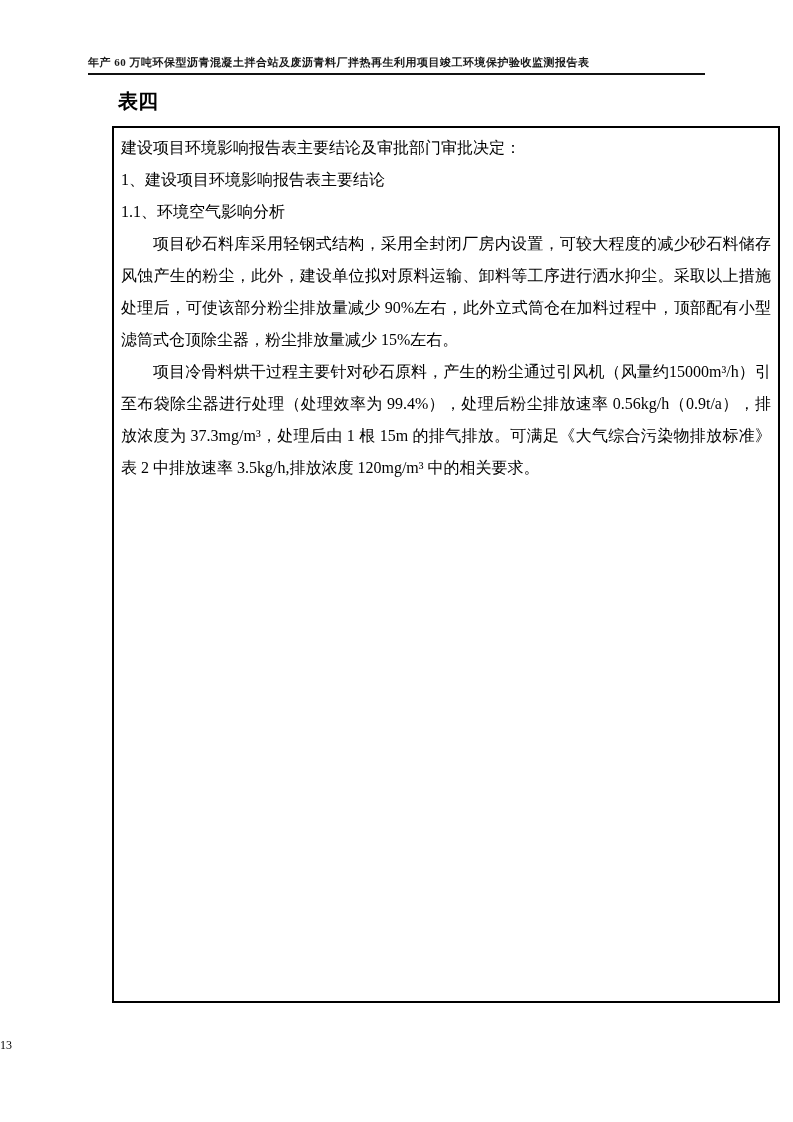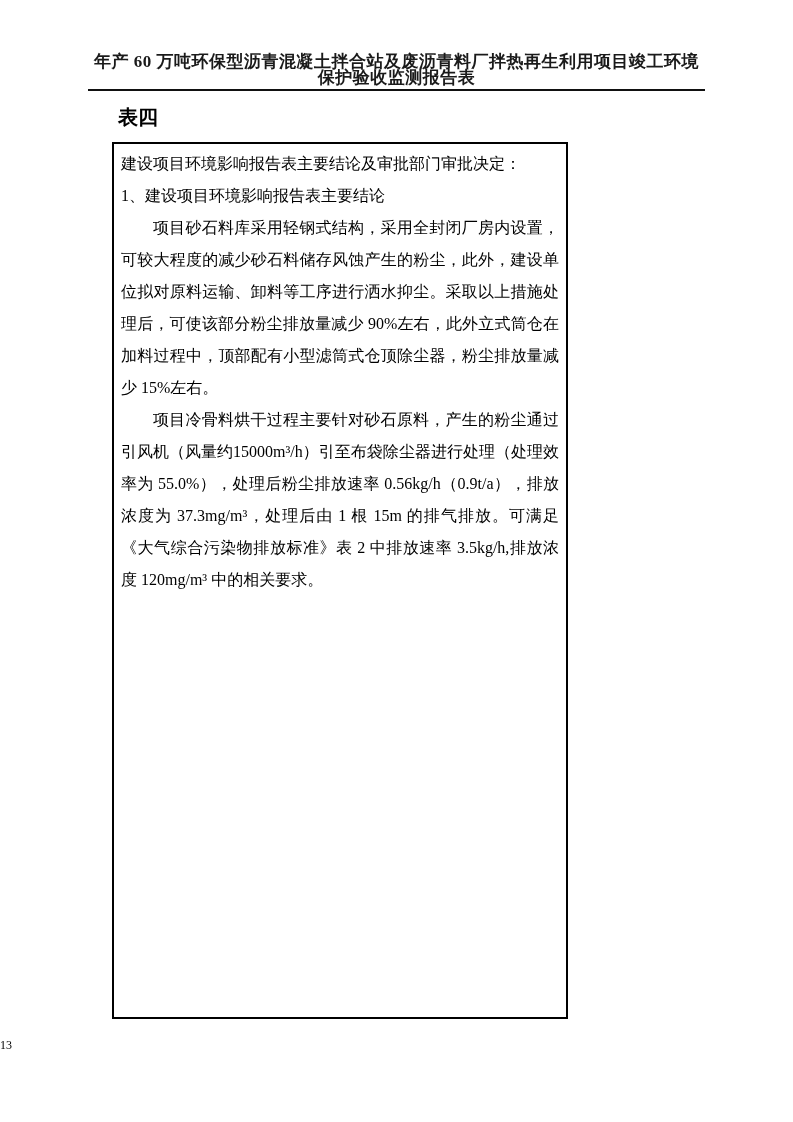--- a/index.html
+++ b/index.html
@@ -12,38 +12,38 @@
     width: 793px;
     height: 1122px;
     background: #ffffff;
     font-family: "Liberation Serif", "DejaVu Serif", serif;
     color: #000000;
     overflow: hidden;
   }
   .doc-header {
     margin: 54px auto 0 auto;
     width: 617px;
-    text-align: center;
-    font-size: 17px;
+    text-align: left;
+    font-size: 11px;
     line-height: 16px;
     letter-spacing: 0.5px;
     border-bottom: 2px solid #111111;
     padding-bottom: 3px;
     font-weight: bold;
     color: #1a1a1a;
   }
   .table-label {
     margin: 13px 0 0 118px;
     font-size: 20px;
     font-weight: bold;
   }
   .content-box {
     box-sizing: border-box;
     margin: 11px 0 0 112px;
-    width: 456px;
+    width: 668px;
     min-height: 877px;
     border: 2px solid #000000;
     padding: 4px 7px 6px 7px;
     font-size: 16px;
     line-height: 32px;
     text-align: justify;
   }
   .content-box p, .content-box h2 {
     margin: 0;
     padding: 0;
@@ -76,24 +76,25 @@
   <div class="doc-header">年产 60 万吨环保型沥青混凝土拌合站及废沥青料厂拌热再生利用项目竣工环境保护验收监测报告表</div>
 
   <div class="table-label">表四</div>
 
   <div class="content-box">
 
     <p>建设项目环境影响报告表主要结论及审批部门审批决定：</p>
 
     <h2>1、建设项目环境影响报告表主要结论</h2>
 
+    <h2>1.1、环境空气影响分析</h2>
 
     <p class="indent">项目砂石料库采用轻钢式结构，采用全封闭厂房内设置，可较大程度的减少砂石料储存风蚀产生的粉尘，此外，建设单位拟对原料运输、卸料等工序进行洒水抑尘。采取以上措施处理后，可使该部分粉尘排放量减少 90%左右，此外立式筒仓在加料过程中，顶部配有小型滤筒式仓顶除尘器，粉尘排放量减少 15%左右。</p>
 
-    <p class="indent">项目冷骨料烘干过程主要针对砂石原料，产生的粉尘通过引风机（风量约15000m³/h）引至布袋除尘器进行处理（处理效率为 55.0%），处理后粉尘排放速率 0.56kg/h（0.9t/a），排放浓度为 37.3mg/m³，处理后由 1 根 15m 的排气排放。可满足《大气综合污染物排放标准》表 2 中排放速率 3.5kg/h,排放浓度 120mg/m³ 中的相关要求。</p>
+    <p class="indent">项目冷骨料烘干过程主要针对砂石原料，产生的粉尘通过引风机（风量约15000m³/h）引至布袋除尘器进行处理（处理效率为 99.4%），处理后粉尘排放速率 0.56kg/h（0.9t/a），排放浓度为 37.3mg/m³，处理后由 1 根 15m 的排气排放。可满足《大气综合污染物排放标准》表 2 中排放速率 3.5kg/h,排放浓度 120mg/m³ 中的相关要求。</p>
 
 
 
 
 
   </div>
 
   <div class="page-number">13</div>
 
 </div>

